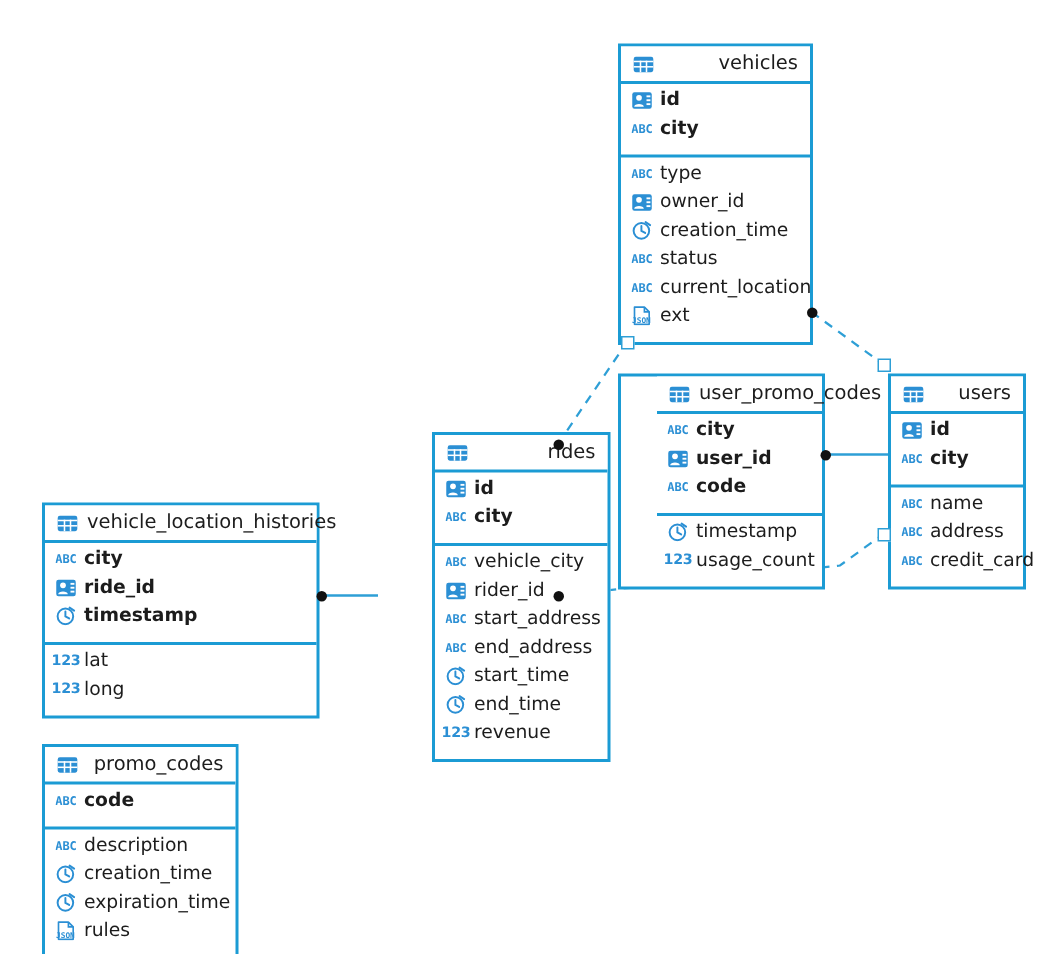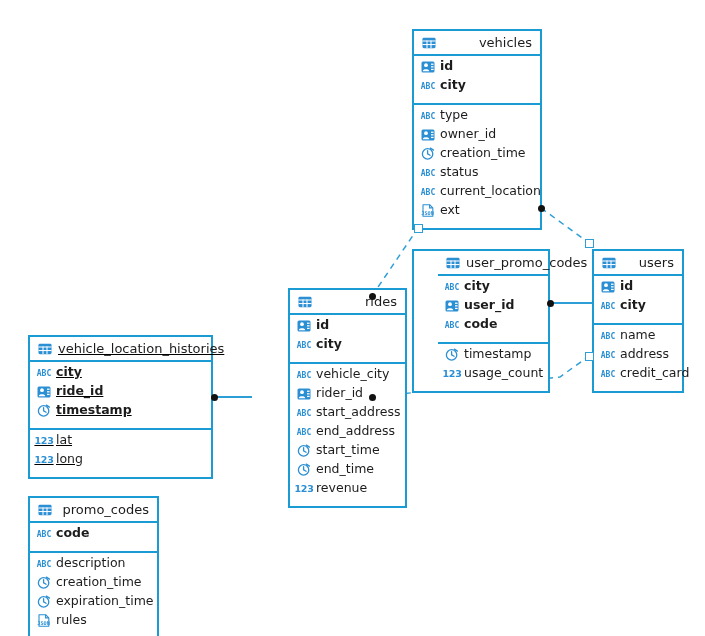--- a/index.html
+++ b/index.html
@@ -445,21 +445,21 @@
           <span class="field-name">end_time</span>
         </div>
         <div class="field">
           <span class="icon">
             <span class="icon-num">123</span>
           </span>
           <span class="field-name">revenue</span>
         </div>
       </div>
     </div>
-    <div class="entity" style="left: 28px; top: 335px; width: 185px; text-decoration: underline;">
+    <div class="entity" style="left: 28px; top: 335px; width: 185px;">
       <div class="entity-header">
         <span class="icon">
           <svg width="15" height="12" viewBox="0 0 15 12">
             <rect x="0.5" y="0.5" width="14" height="11" rx="1.5" fill="#2b8fd4"></rect>
             <rect x="0.5" y="3.3" width="14" height="1.1" fill="#ffffff"></rect>
             <rect x="0.5" y="7.1" width="14" height="1.1" fill="#ffffff"></rect>
             <rect x="4.8" y="3.3" width="1.1" height="8.2" fill="#ffffff"></rect>
             <rect x="9.1" y="3.3" width="1.1" height="8.2" fill="#ffffff"></rect>
           </svg>
         </span>

